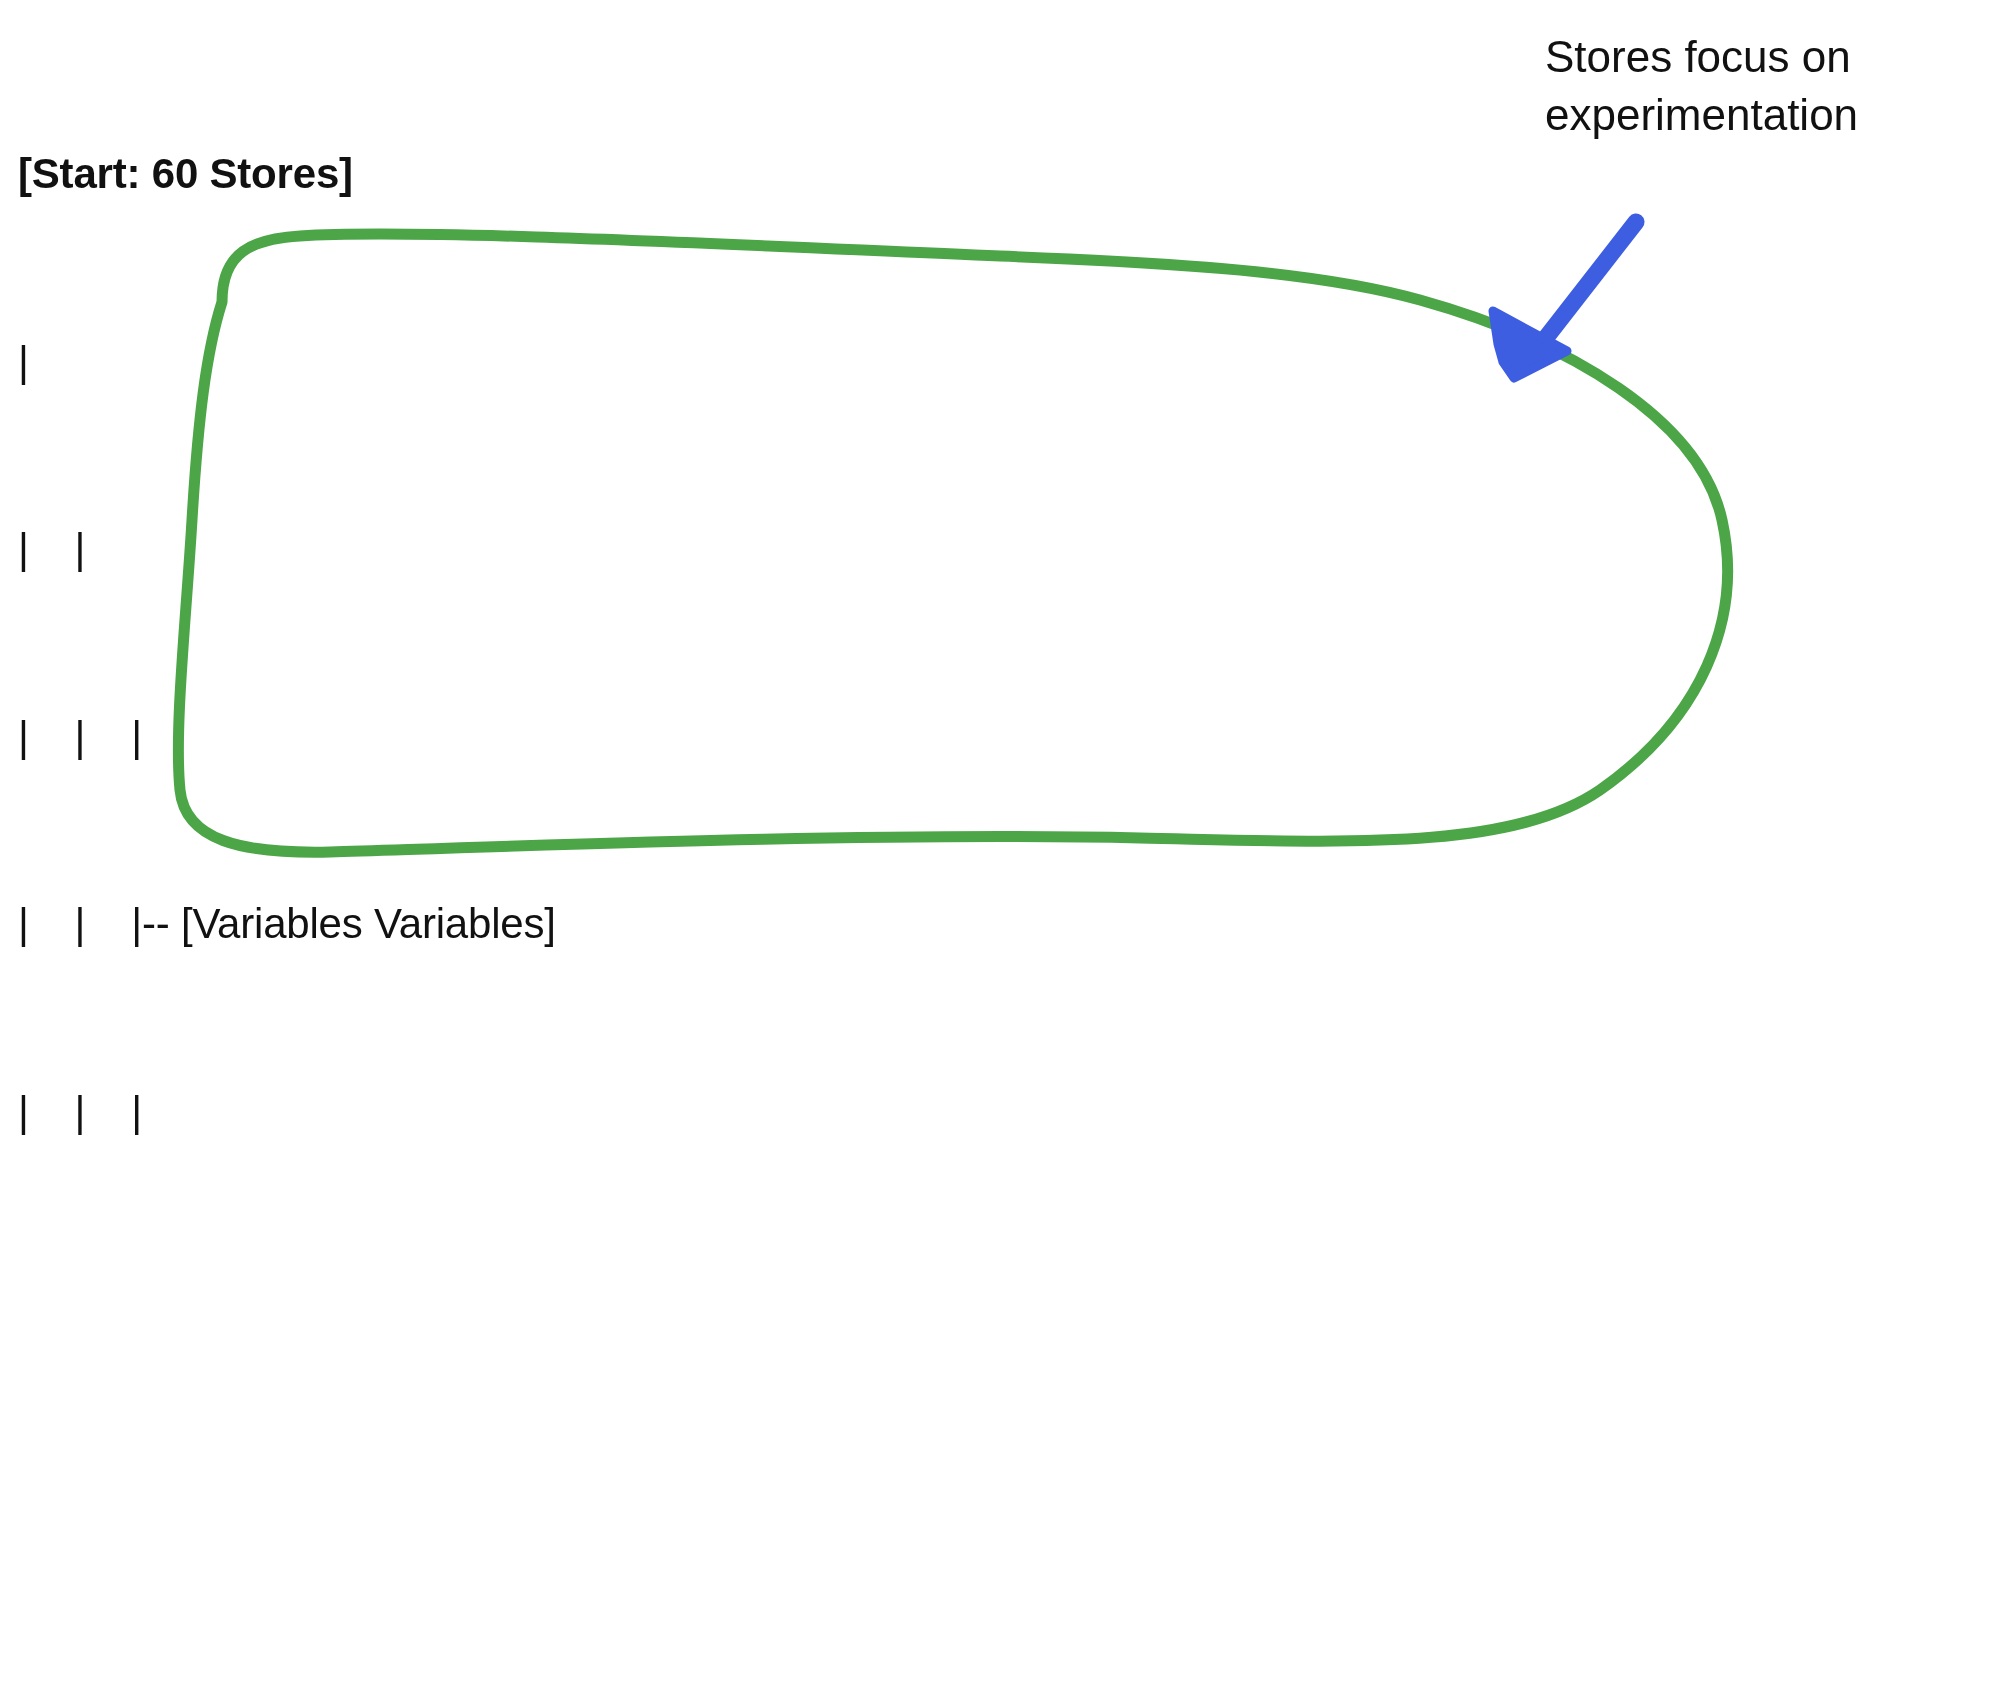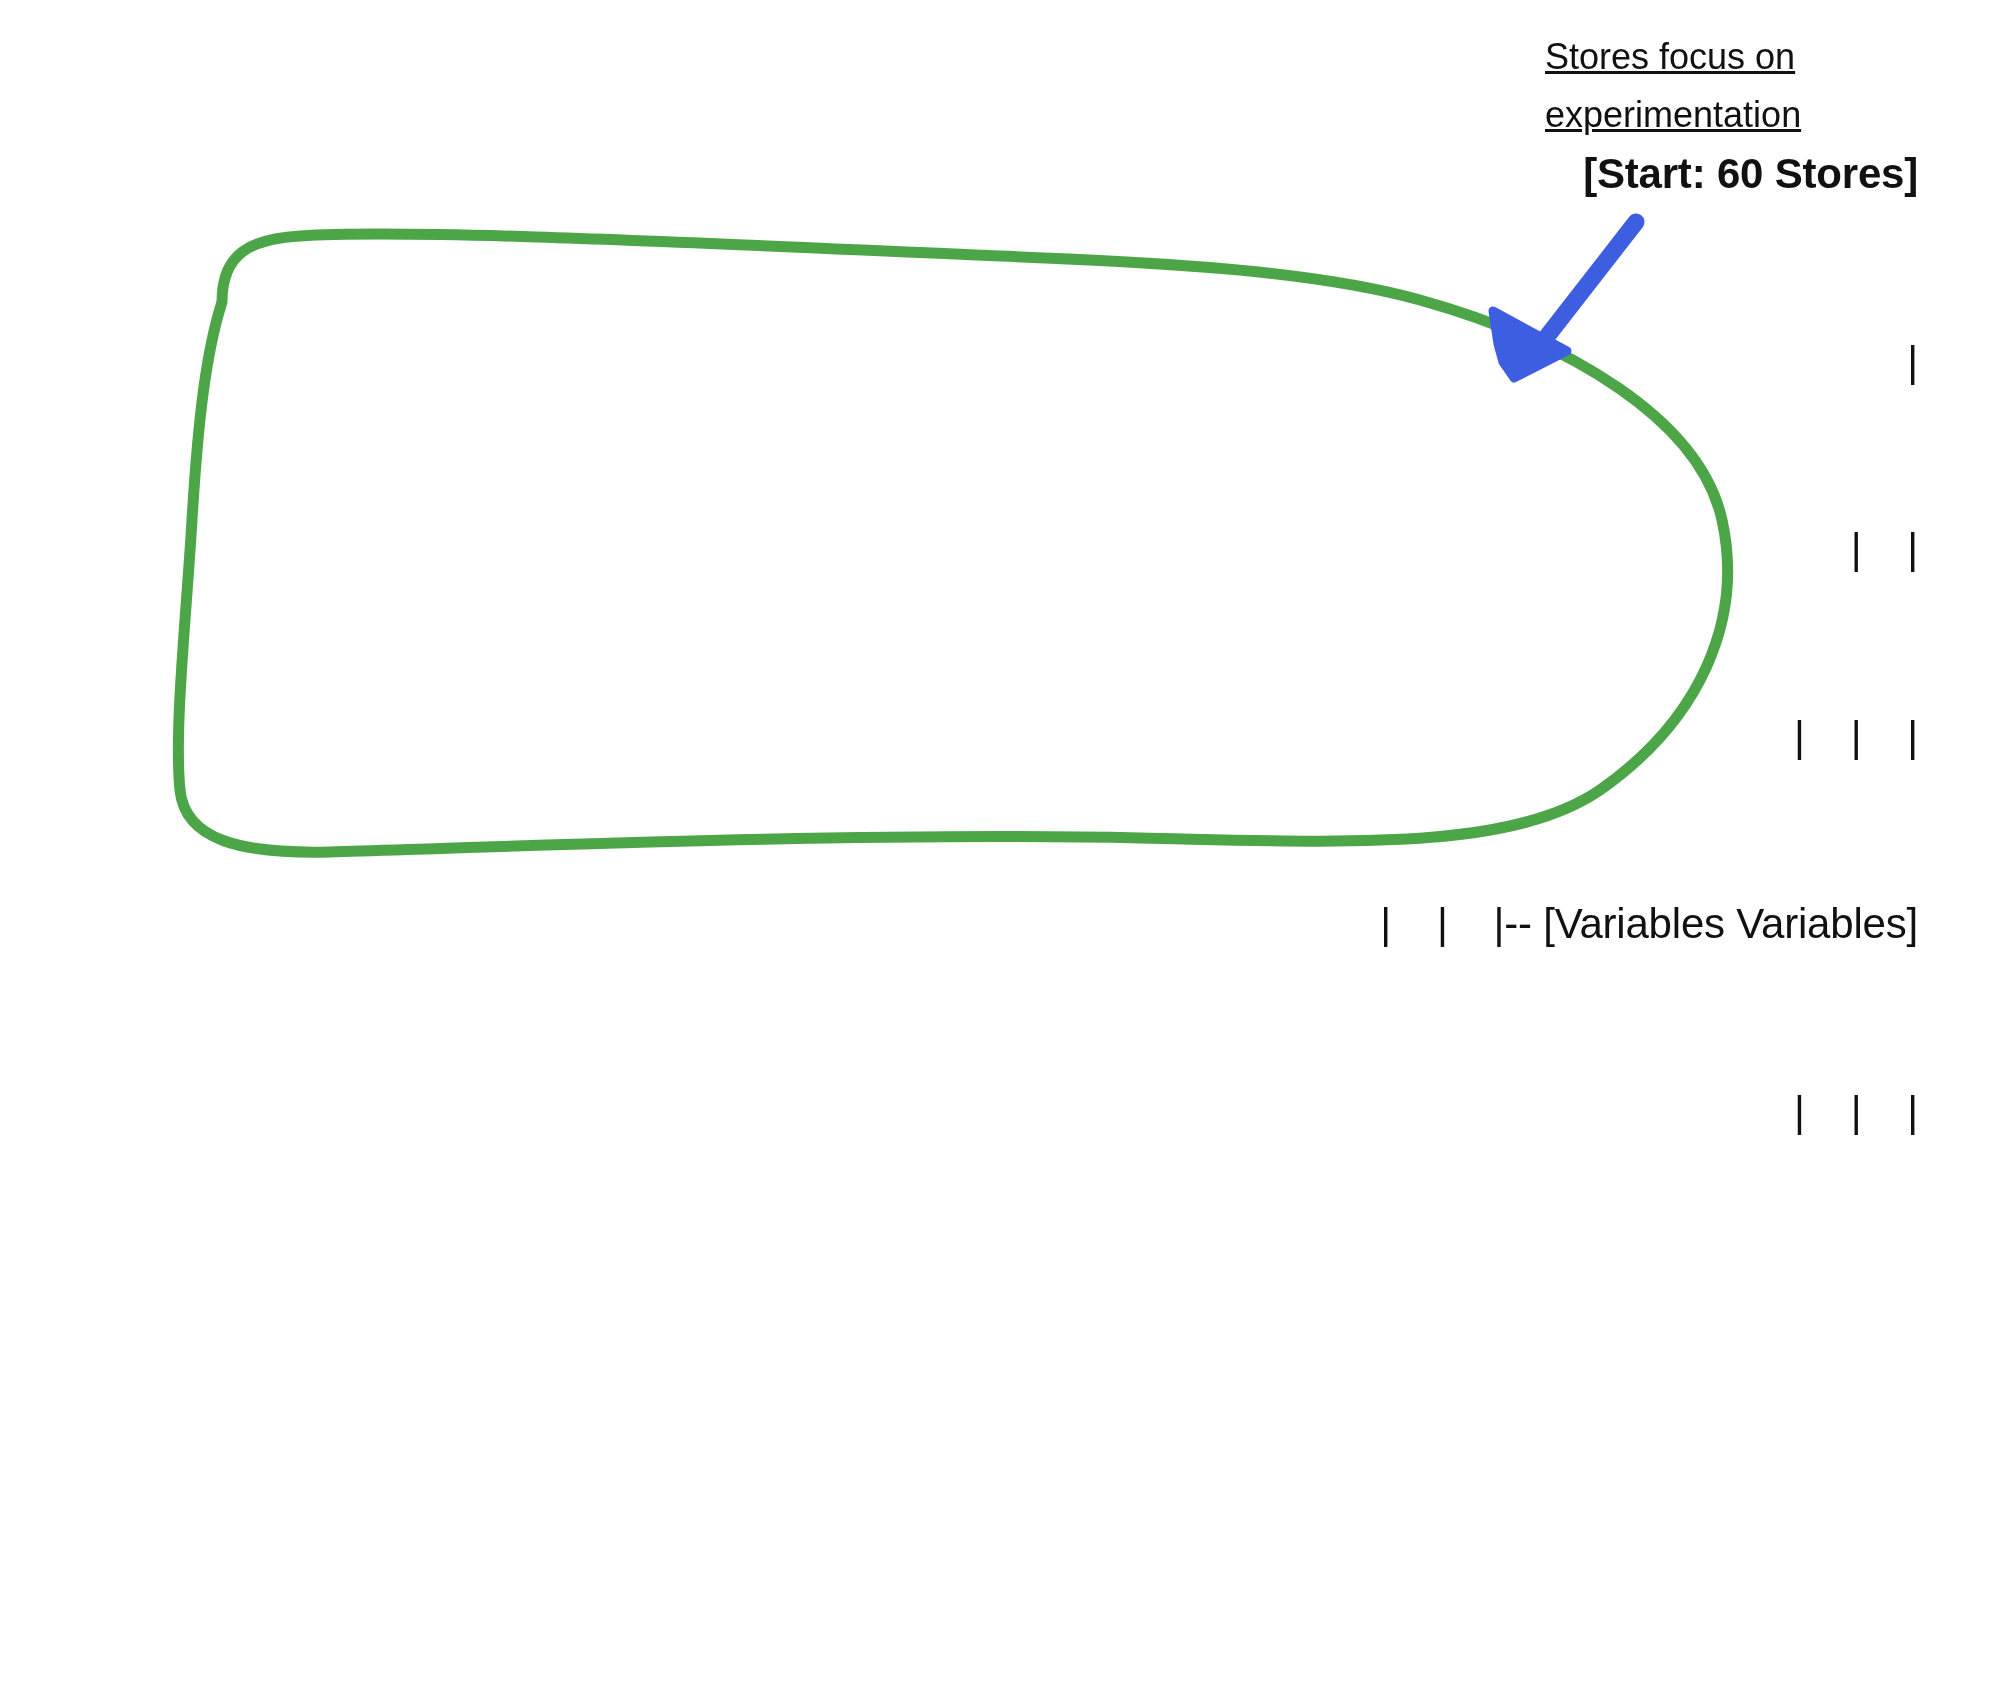--- a/index.html
+++ b/index.html
@@ -31,38 +31,36 @@
     font-size: 42px;
     line-height: 62.5px;
     letter-spacing: -0.2px;
     white-space: pre;
     color: #111111;
   }
   .tline {
     display: block;
     height: 62.5px;
     white-space: pre;
-    text-align: right;
   }
   .tline.bold {
     font-weight: bold;
   }
 
   
   #annotation {
     position: absolute;
     left: 1545px;
     top: 28px;
     width: 440px;
     z-index: 4;
     font-family: "Liberation Sans", sans-serif;
-    font-size: 36px;
+    font-size: 44px;
     line-height: 58px;
     color: #111111;
-    text-decoration: underline;
   }
   #annotation .aline { display: block; white-space: nowrap; }
 
   
   #overlay {
     position: absolute;
     left: 0; top: 0;
     width: 2005px;
     height: 1690px;
     z-index: 3;

